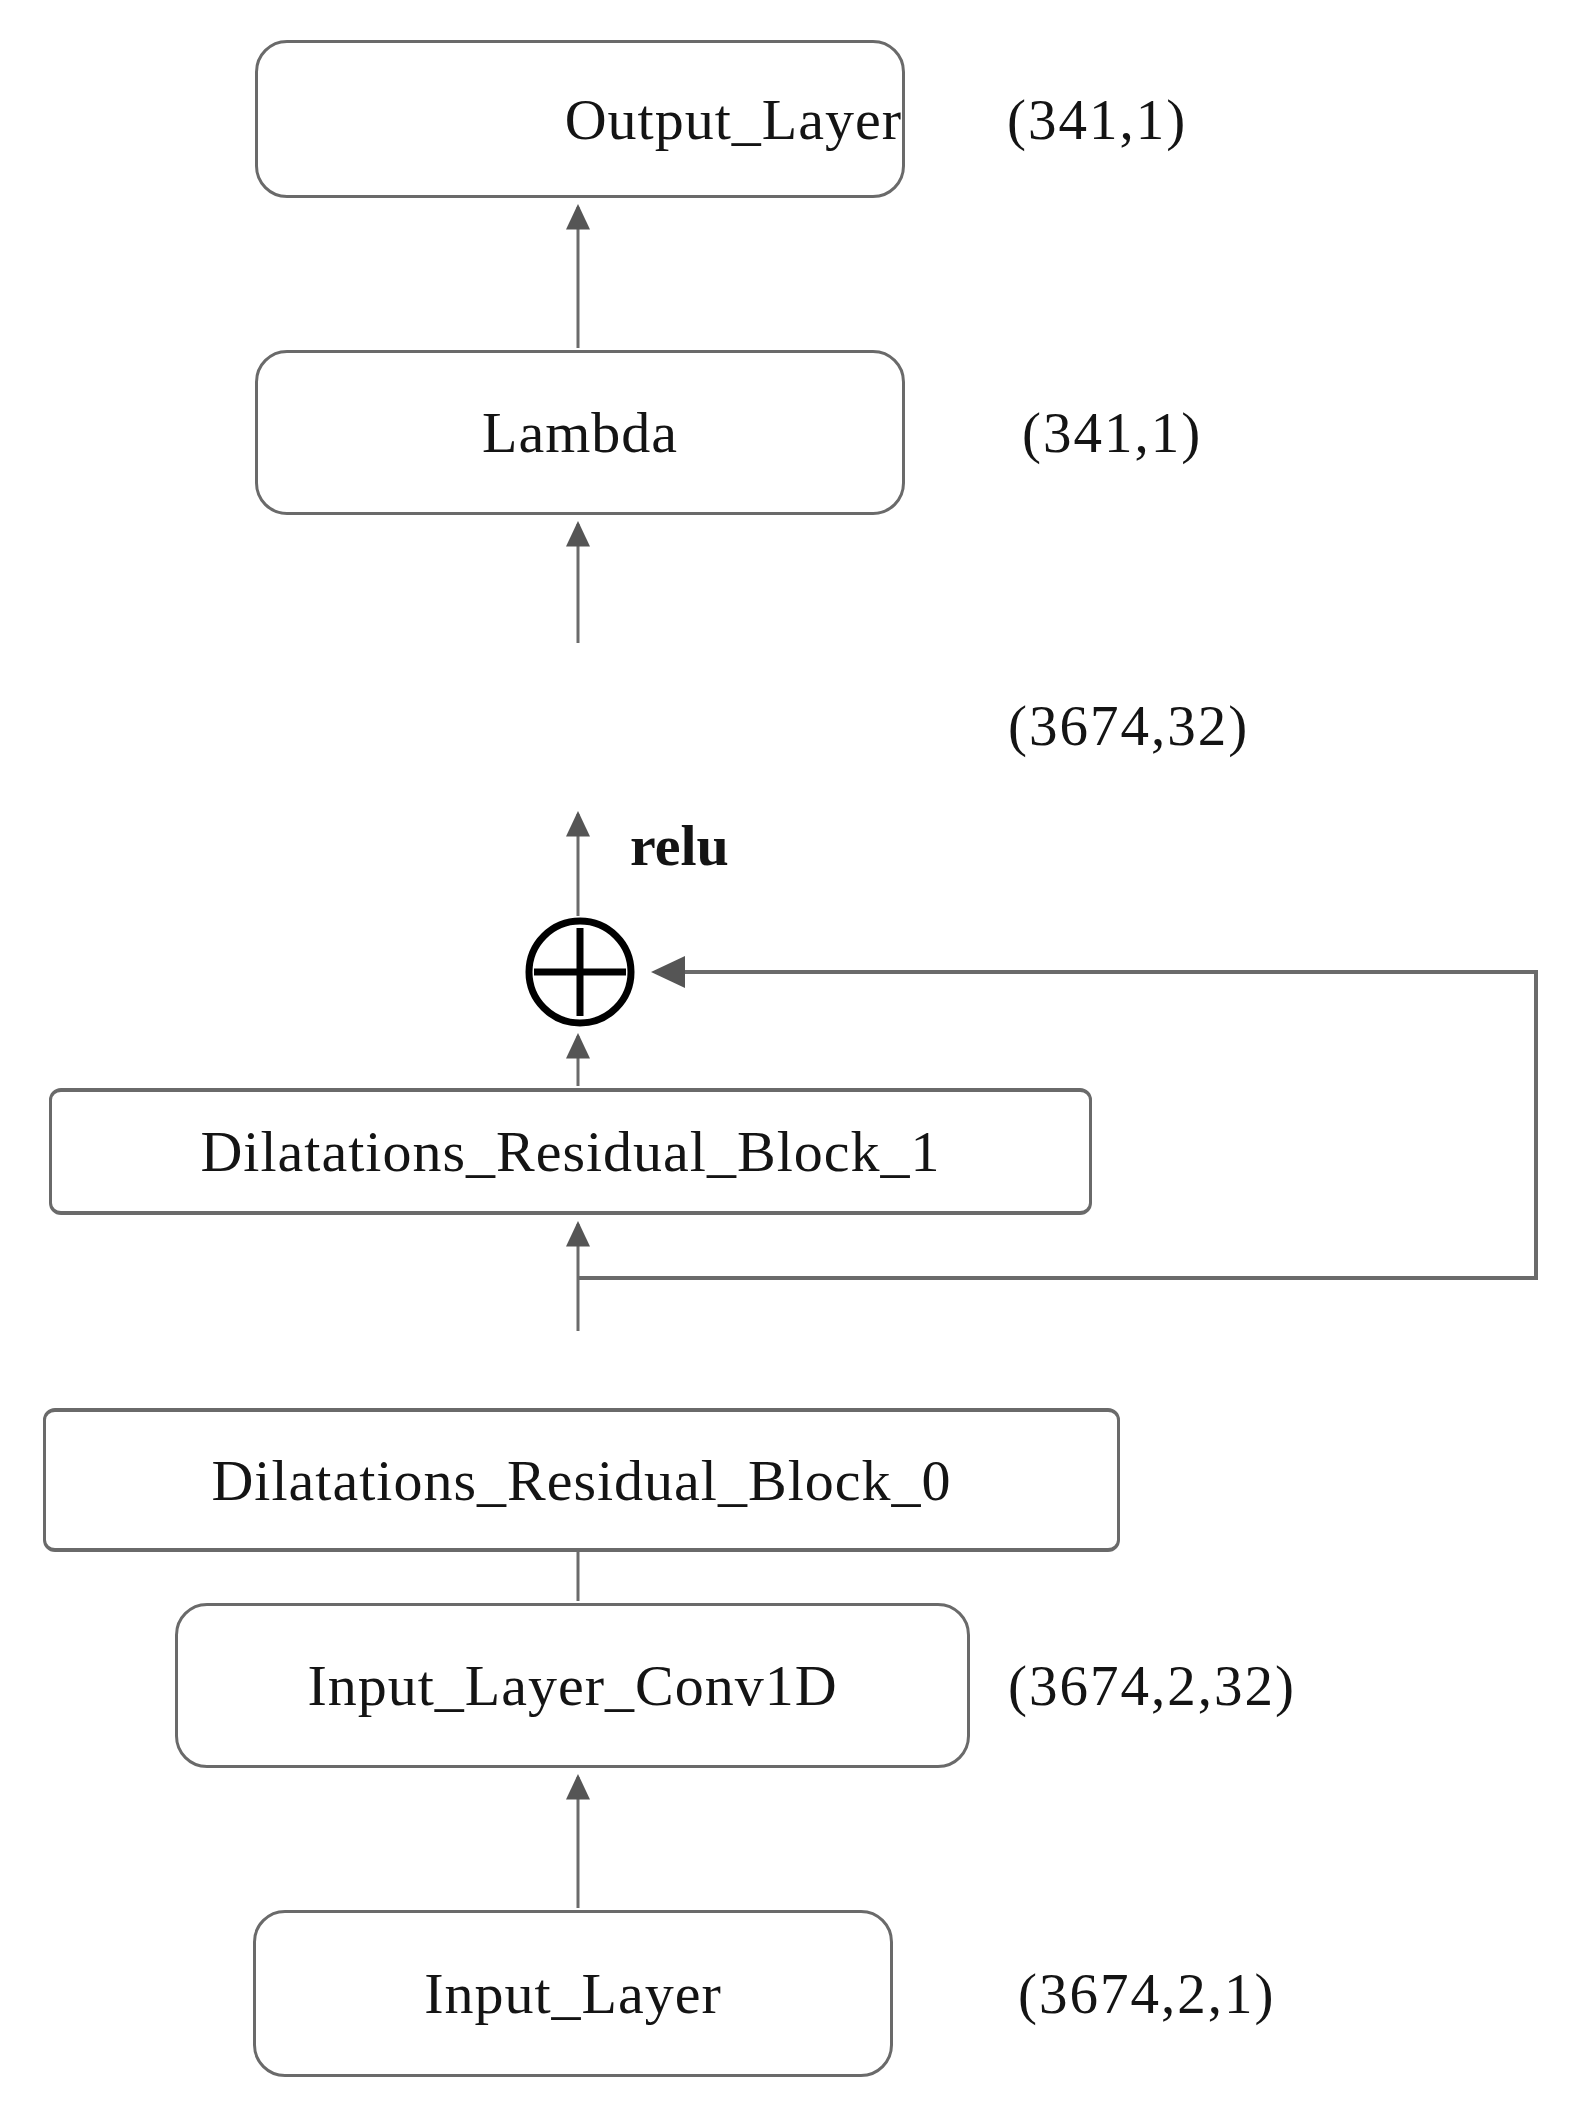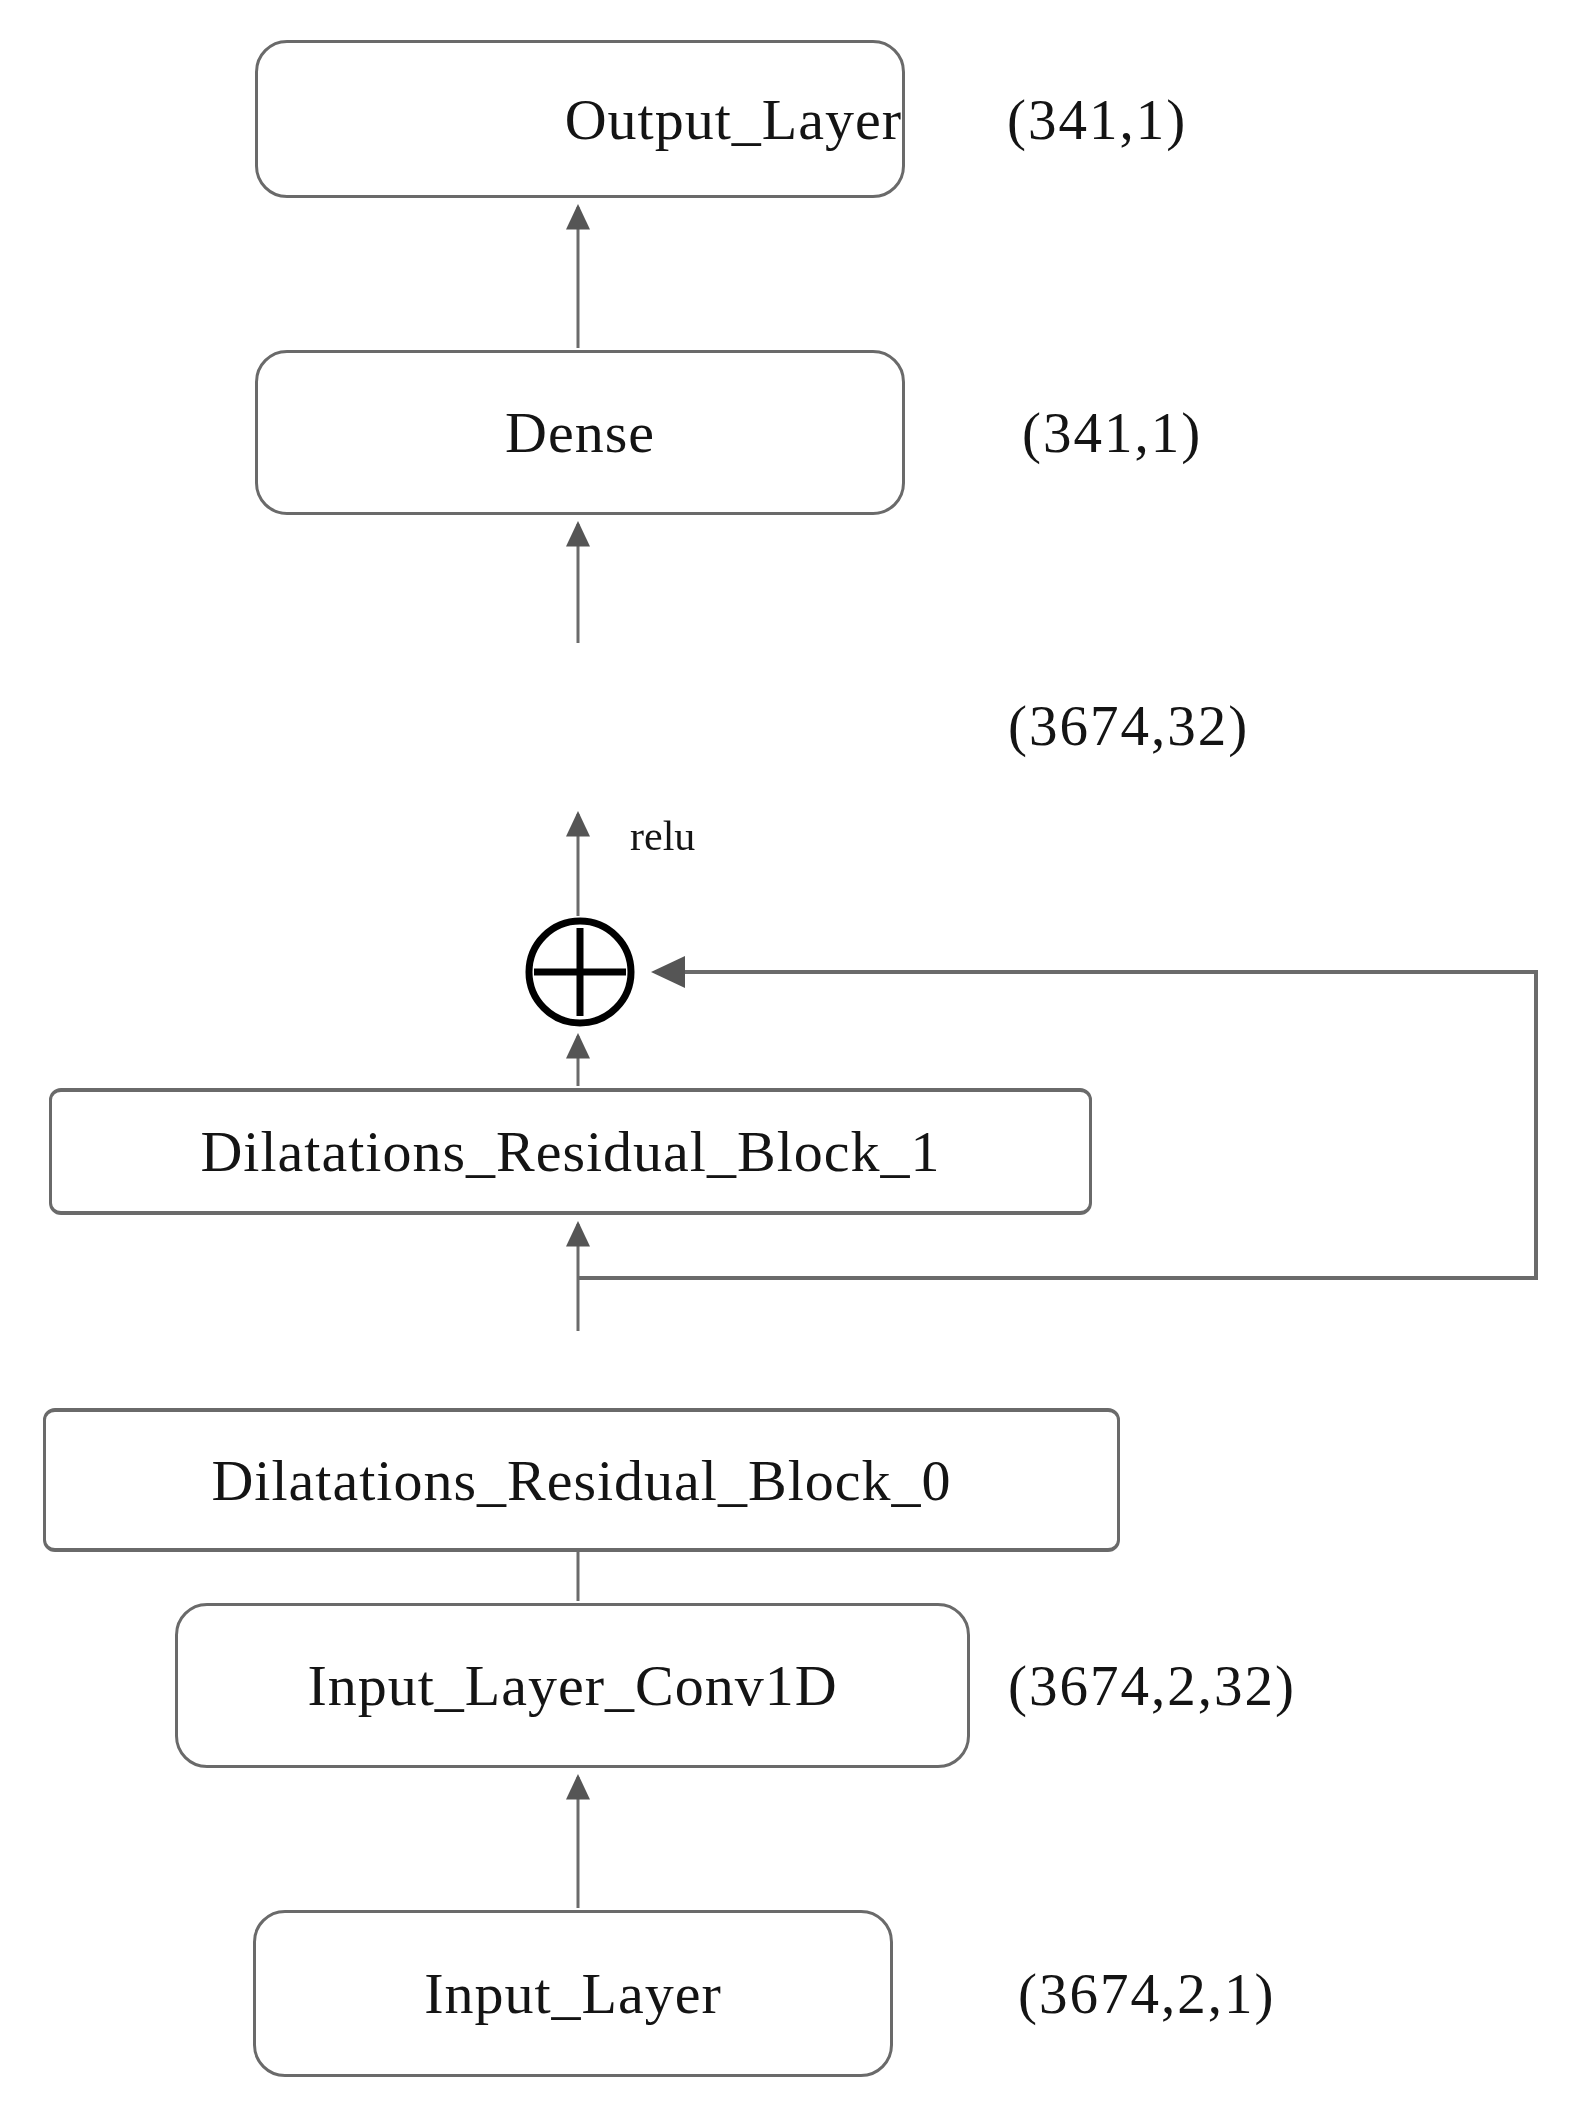--- a/index.html
+++ b/index.html
@@ -46,22 +46,23 @@
   .shape-label {
     position: absolute;
     display: flex;
     align-items: center;
     font-size: 57px;
     letter-spacing: 2px;
     white-space: nowrap;
   }
   .annotation {
     position: absolute;
-    font-size: 42px;
+    font-size: 58px;
     white-space: nowrap;
+    font-weight: bold;
   }
 </style>
 </head>
 <body>
 
 <div class="canvas">
 
   <svg class="edges-layer" width="1577" height="2113" viewBox="0 0 1577 2113" xmlns="http://www.w3.org/2000/svg">
     <defs>
       <marker id="arrow" markerUnits="strokeWidth" markerWidth="9" markerHeight="8" refX="7.5" refY="4" orient="auto">
@@ -90,21 +91,21 @@
       <line x1="534" y1="972" x2="626" y2="972" stroke="#000000" stroke-width="7"></line>
       <line x1="580" y1="928" x2="580" y2="1016" stroke="#000000" stroke-width="7"></line>
     </g>
   </svg>
 
   <div class="node rounded" style="left:255px; top:40px; width:650px; height:158px;justify-content:flex-end;">
     <span>Output_Layer</span>
   </div>
 
   <div class="node rounded" style="left:255px; top:350px; width:650px; height:165px;">
-    <span>Dense</span>
+    <span>Lambda</span>
   </div>
 
 
   <div class="node sharp" style="left:49px; top:1088px; width:1043px; height:127px;">
     <span>Dilatations_Residual_Block_1</span>
   </div>
 
   <div class="node sharp" style="left:43px; top:1408px; width:1077px; height:144px;">
     <span>Dilatations_Residual_Block_0</span>
   </div>

